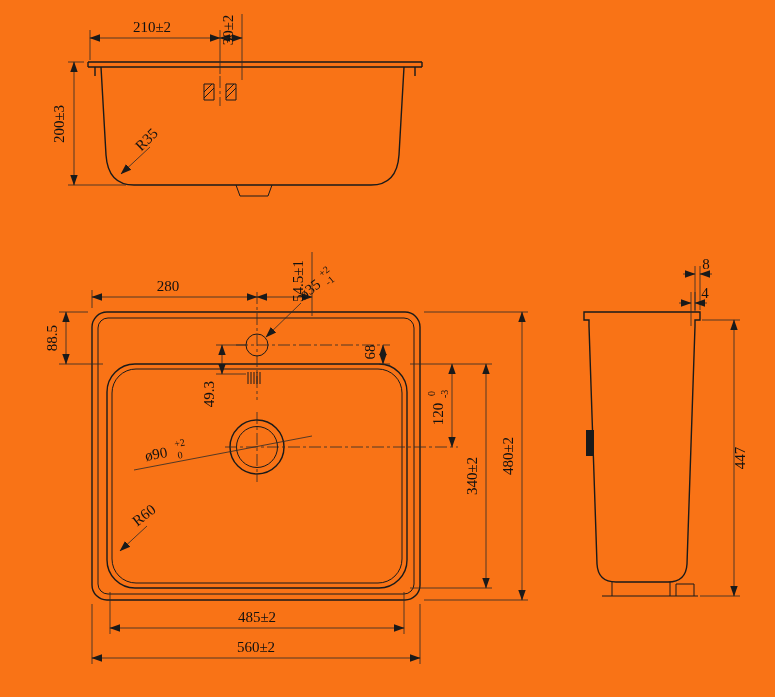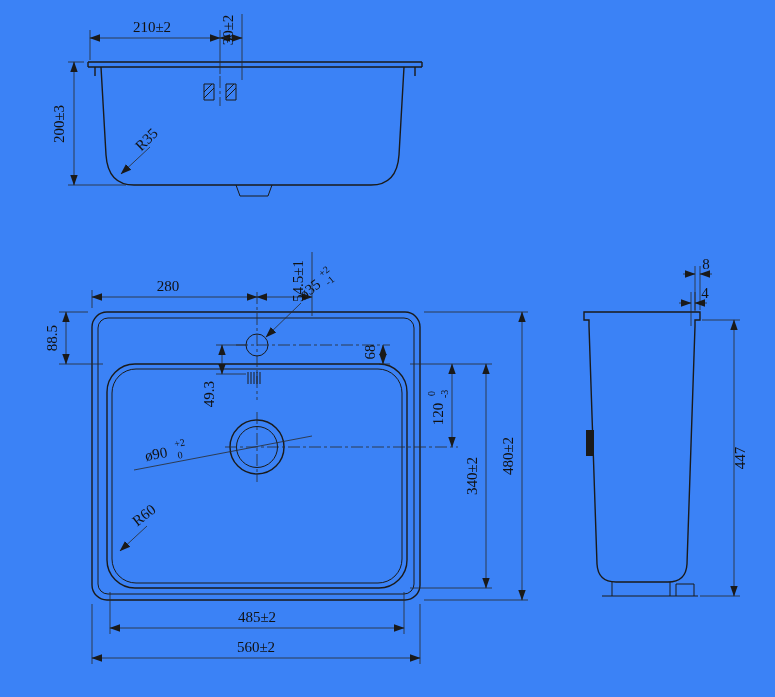--- a/index.html
+++ b/index.html
@@ -1,16 +1,16 @@
 <!DOCTYPE html>
 <html><head>
 <meta charset="utf-8">
 <style>
   html,body{margin:0;padding:0;background:#ffffff;}
-  .page{width:775px;height:697px;background:#3b82f6;overflow:hidden;}
+  .page{width:775px;height:697px;background:#f97316;overflow:hidden;}
   svg{display:block;}
   svg text{font-family:"Liberation Serif", serif;font-size:15px;fill:#111;}
   .tol{font-size:10px;}
   .obj{fill:none;stroke:#1a1a1a;stroke-width:1.4;}
   .obj2{fill:none;stroke:#1a1a1a;stroke-width:1;}
   .dim{fill:none;stroke:#2a2a2a;stroke-width:0.8;}
   .cl{fill:none;stroke:#2a2a2a;stroke-width:0.8;stroke-dasharray:12 3 3 3;}
 </style>
 </head>
 <body>

